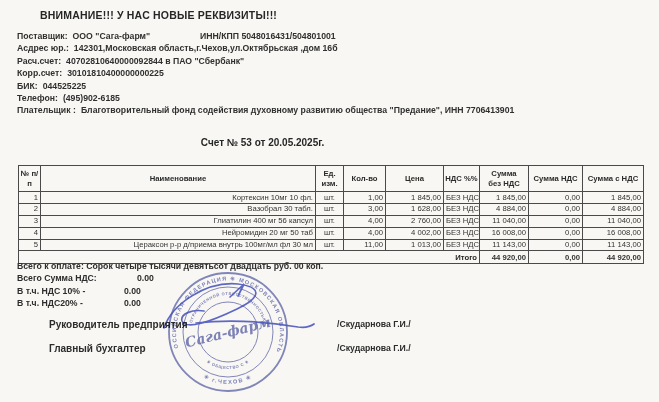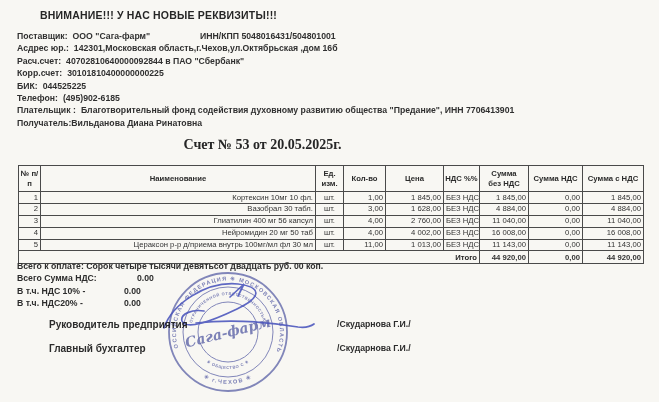--- a/index.html
+++ b/index.html
@@ -17,21 +17,21 @@
     letter-spacing:.2px;
   }
   .info{position:absolute;left:17px;top:31px;width:630px;}
   .info .line{position:relative;height:12.4px;font-size:8.7px;font-weight:bold;white-space:nowrap;color:#303030;}
   .lbl{display:inline-block;margin-right:5px;}
   .lw50{min-width:50px;}
   .nogap{margin-right:0;}
   .inn{position:absolute;left:183px;top:0;}
   .title{
     position:absolute;left:0;top:137px;width:525px;
-    text-align:center;font-size:14px;font-weight:bold;color:#262626;font-family:Liberation Serif, serif;
+    text-align:center;font-size:10px;font-weight:bold;color:#262626;
   }
   table.items{
     position:absolute;left:18px;top:165px;
     border-collapse:collapse;table-layout:fixed;width:625px;
     font-size:7.7px;color:#333;
   }
   table.items th,table.items td{
     border:1px solid #4a4a4a;overflow:hidden;white-space:nowrap;
     padding:0 2px;
   }
@@ -79,23 +79,20 @@
     </div>
     <div class="line">
       <span class="lbl">БИК:</span><span>044525225</span>
     </div>
     <div class="line">
       <span class="lbl">Телефон:</span><span>(495)902-6185</span>
     </div>
     <div class="line">
       <span class="lbl">Плательщик :</span><span>Благотворительный фонд содействия духовному развитию общества  "Предание", ИНН 7706413901</span>
     </div>
-    <div class="line">
-      <span class="lbl nogap">Получатель:</span><span>Вильданова Диана Ринатовна</span>
-    </div>
   </div>
 
   <div class="title">Счет № 53  от 20.05.2025г.</div>
 
   <table class="items">
     <colgroup>
       <col style="width:22px">
         <col style="width:275px">
         <col style="width:28px">
       <col style="width:42px">

